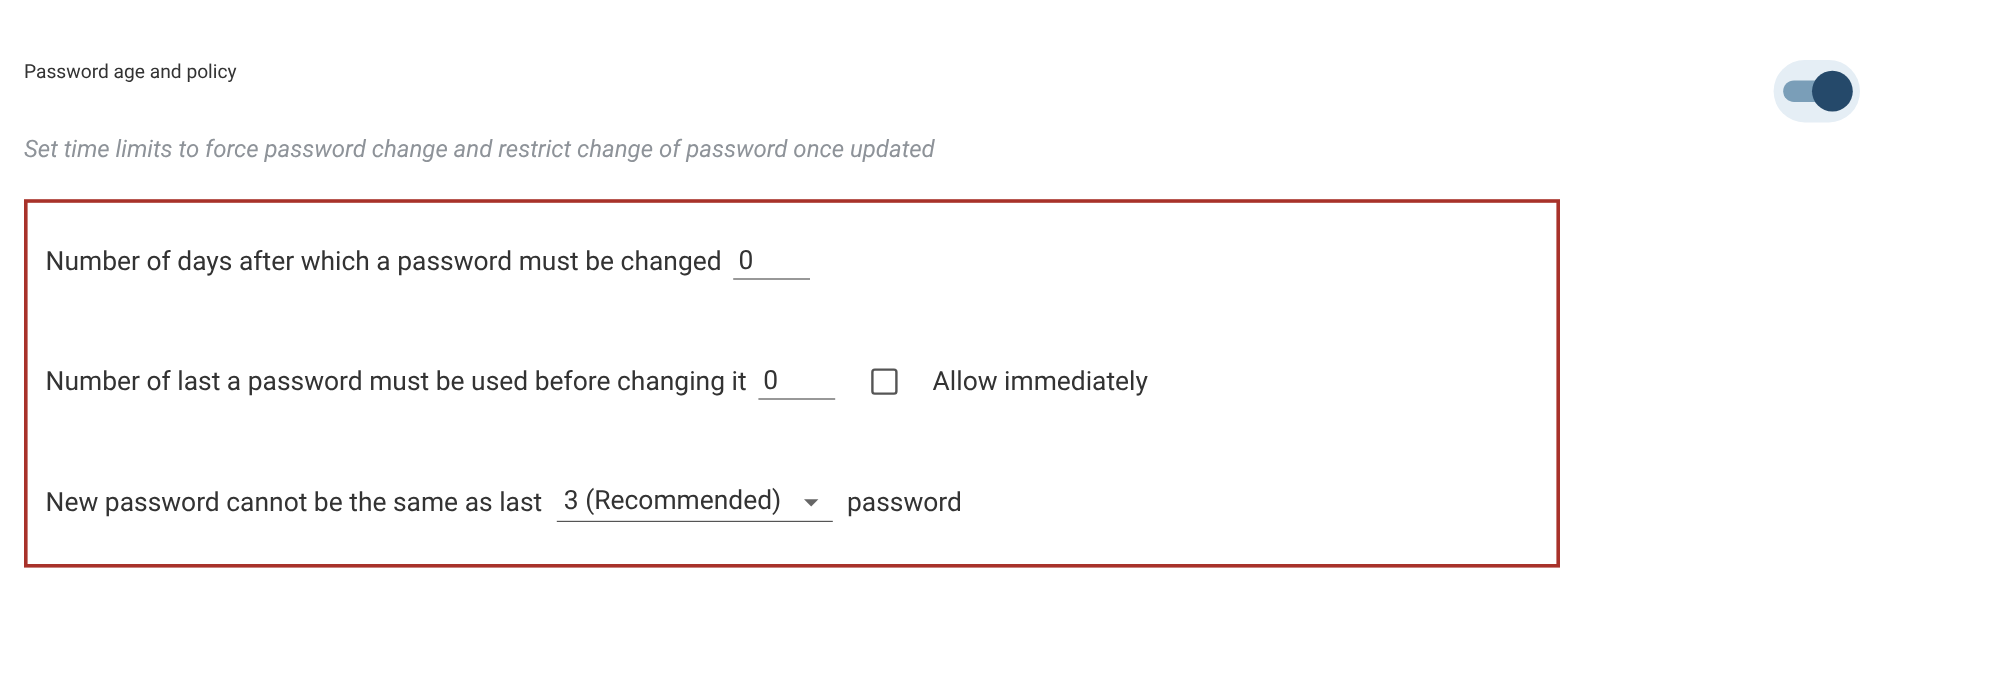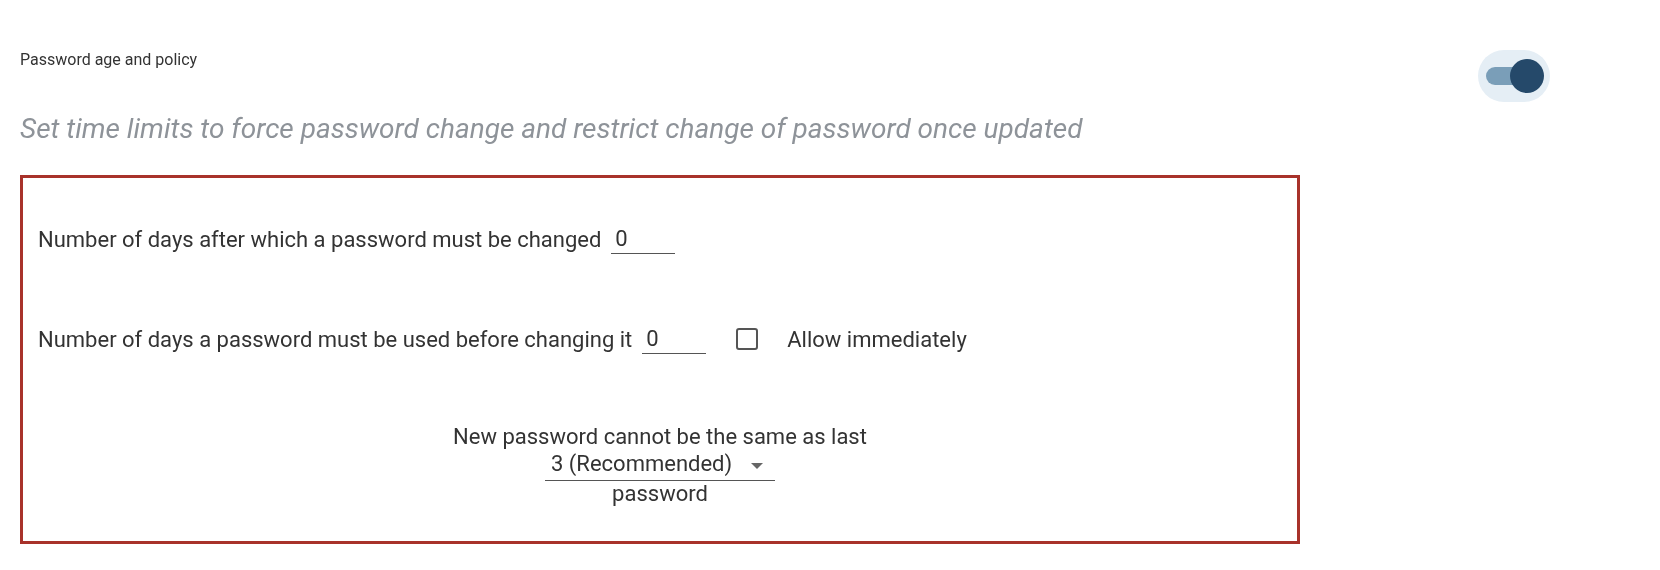--- a/index.html
+++ b/index.html
@@ -20,21 +20,21 @@
       justify-content: space-between;
       align-items: flex-start;
       margin-bottom: 10px;
     }
     .section-title {
       font-size: 16px;
       font-weight: 400;
       color: #333;
     }
     .section-subtitle {
-      font-size: 28px;
+      font-size: 20px;
       font-style: italic;
       color: #8e9399;
       margin-bottom: 30px;
     }
     .toggle {
       position: relative;
       width: 72px;
       height: 52px;
       display: flex;
       align-items: center;
@@ -61,32 +61,31 @@
       height: 34px;
       background: #25496a;
       border-radius: 50%;
       top: 50%;
       transform: translateY(-50%);
       right: 6px;
     }
     .policy-box {
       border: 3px solid #a8322a;
       width: 1280px;
-      padding: 46px 15px 35px 15px;
+      padding: 34px 15px 35px 15px;
     }
     .policy-row {
       display: flex;
       align-items: center;
       font-size: 22px;
       color: #333;
       margin-bottom: 70px;
     }
     .policy-row:last-child {
       margin-bottom: 0;
-      flex-direction: column;
     }
     .inline-input {
       border: none;
       border-bottom: 1px solid #555;
       font-size: 22px;
       width: 64px;
       padding: 2px 4px;
       margin: 0 10px;
       color: #333;
       font-family: inherit;
@@ -141,21 +140,21 @@
 <p class="section-subtitle">Set time limits to force password change and restrict change of password once updated</p>
 
 <div class="policy-box">
 
   <div class="policy-row">
     <span>Number of days after which a password must be changed</span>
     <input class="inline-input" type="text" value="0" style="">
   </div>
 
   <div class="policy-row">
-    <span>Number of days a password must be used before changing it</span>
+    <span>Number of last a password must be used before changing it</span>
     <input class="inline-input" type="text" value="0" style="">
     <span class="checkbox-wrap">
       <span class="checkbox-box"></span>
       <span>Allow immediately</span>
     </span>
   </div>
 
   <div class="policy-row">
     <span>New password cannot be the same as last</span>
     <span class="select-wrap">

